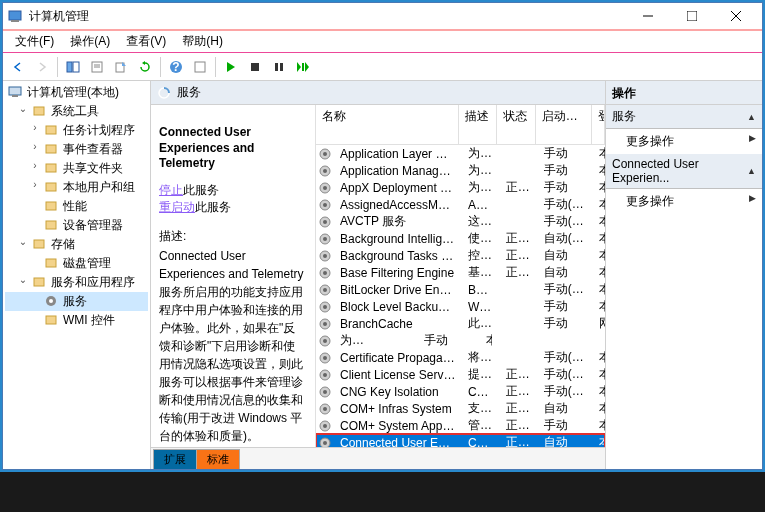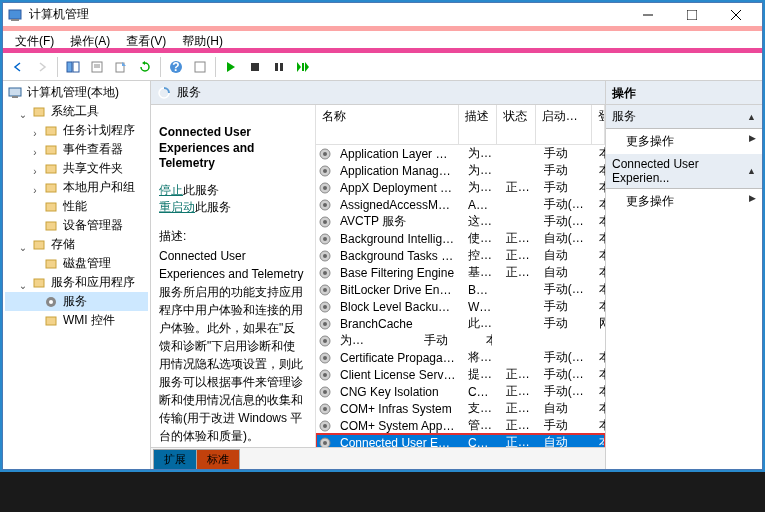--- a/index.html
+++ b/index.html
@@ -1,57 +1,57 @@
 <!DOCTYPE html>
 <html><head>
 <meta charset="utf-8">
 <style>
 *{margin:0;padding:0;box-sizing:border-box;font-family:"Microsoft YaHei","Segoe UI",sans-serif;font-size:12px}
 body{background:#2989cc;width:765px;height:512px;overflow:hidden;position:relative}
 .window{position:absolute;left:2px;top:2px;width:761px;height:468px;background:#fff;border:1px solid #4a79b4;display:flex;flex-direction:column}
-.titlebar{height:28px;background:#fff;display:flex;align-items:center;padding:0 4px;border-bottom:5px solid #fca5a5}
+.titlebar{height:28px;background:#fff;display:flex;align-items:center;padding:0 4px;border-bottom:2px solid #fca5a5}
 .titlebar .icon{width:16px;height:16px;margin-right:6px;display:inline-flex;align-items:center;justify-content:center}
 .titlebar-title{flex:1;color:#000}
 .win-controls{display:flex}
 .win-btn{width:44px;height:26px;display:flex;align-items:center;justify-content:center;cursor:pointer}
-.menubar{height:22px;display:flex;padding:0 4px;border-bottom:5px solid #ec4899}
+.menubar{height:22px;display:flex;padding:0 4px;border-bottom:1px solid #ec4899}
 .menu-item{padding:2px 8px;cursor:pointer}
 .toolbar{height:28px;display:flex;align-items:center;padding:0 4px;gap:2px;border-bottom:1px solid #d0d0d0}
 .tbtn{width:22px;height:22px;display:flex;align-items:center;justify-content:center;cursor:pointer;border:1px solid transparent}
 .tbtn.disabled{opacity:.4;cursor:default}
 .sep{width:1px;height:20px;background:#d0d0d0;margin:0 2px}
 .content{flex:1;display:flex;overflow:hidden}
 .tree-pane{width:148px;border-right:1px solid #d0d0d0;overflow:auto;padding:2px}
-.tree-node{display:flex;align-items:flex-end;padding:1px 0;cursor:pointer;white-space:nowrap}
+.tree-node{display:flex;align-items:flex-start;padding:1px 0;cursor:pointer;white-space:nowrap}
 .tree-node.selected{background:#cde8ff}
 .tree-toggle{width:12px;text-align:center;color:#555;font-size:10px}
 .tree-icon{width:16px;height:16px;margin:0 2px;display:inline-flex;align-items:center;justify-content:center}
 .tree-label{padding:0 2px}
 .indent1{padding-left:12px}.indent2{padding-left:24px}
 .center-pane{flex:1;display:flex;flex-direction:column;border-right:1px solid #d0d0d0;position:relative;min-width:0}
 .center-header{height:24px;background:#e7edf4;display:flex;align-items:center;padding:0 6px;border-bottom:1px solid #d0d0d0;gap:6px}
 .center-body{flex:1;display:flex;overflow:hidden}
 .detail-pane{width:164px;padding:20px 8px;overflow:hidden}
 .svc-name{font-weight:bold;color:#000;margin-bottom:10px;line-height:1.3}
-.svc-link{color:#0f766e;text-decoration:underline;cursor:pointer;display:inline}
+.svc-link{color:#8b5cf6;text-decoration:underline;cursor:pointer;display:inline}
 .svc-desc-label{margin-top:12px;color:#000}
 .svc-desc{color:#000;line-height:1.5;margin-top:2px}
 .list-pane{flex:1;display:flex;flex-direction:column;overflow:hidden;border-left:1px solid #e0e0e0}
 .list-header{height:40px;display:flex;background:#fff;border-bottom:1px solid #e0e0e0}
 .col{padding:3px 6px;border-right:1px solid #e0e0e0;overflow:hidden;white-space:nowrap;text-overflow:ellipsis}
 .col.name{width:160px}.col.desc{width:42px}.col.status{width:42px}.col.start{width:62px}.col.logon{width:12px}
 .list-body{flex:1;overflow-y:scroll;overflow-x:hidden}
 .svc-row{display:flex;height:17px;align-items:center;cursor:pointer}
 .svc-row.selected{background:#0078d7;color:#fff}
 .svc-row.highlighted{outline:2px solid #e03030;outline-offset:-1px}
 .svc-row .col{border-right:none}
 .svc-icon{width:14px;height:14px;margin:0 2px;display:inline-flex;align-items:center;justify-content:center;flex-shrink:0}
 .tabs{height:22px;display:flex;align-items:flex-end;padding-left:2px;border-top:1px solid #d0d0d0;background:#f5f5f5}
 .tab{padding:2px 10px;border:1px solid #aaa;border-bottom:none;background:#0369a1;margin-right:-1px;cursor:pointer;font-size:11px}
-.tab.inactive{background:#c2410c}
+.tab.inactive{background:#f97316}
 .right-pane{width:156px;overflow:hidden}
 .right-header{height:24px;background:#e7edf4;padding:4px 6px;border-bottom:1px solid #d0d0d0;font-weight:bold}
 .action-section{background:#e7edf4;padding:3px 6px;border-bottom:1px solid #c0c0c0;display:flex;justify-content:space-between;align-items:center}
 .action-item{padding:4px 6px 4px 20px;cursor:pointer;display:flex;justify-content:space-between;align-items:flex-start}
 .arrow{font-size:9px;color:#333}
 .taskbar{position:absolute;left:0;bottom:0;right:0;height:40px;background:#1a1a1a}
 svg{display:block}
 </style>
 </head>
 <body>

